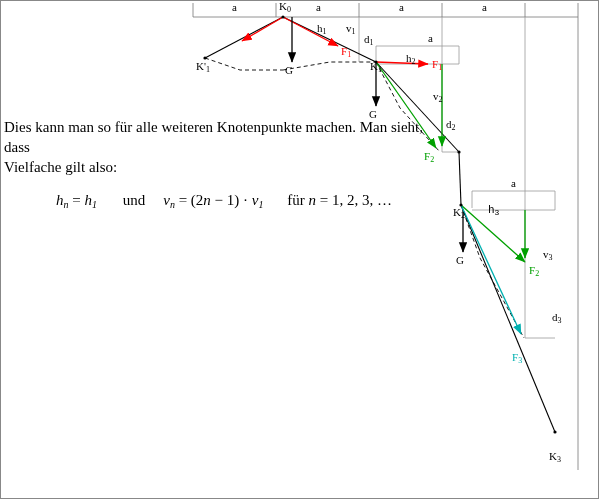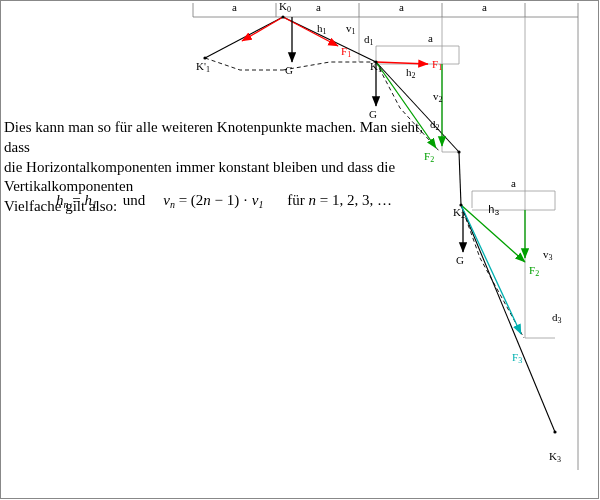--- a/index.html
+++ b/index.html
@@ -135,21 +135,20 @@
       <circle cx="376" cy="62" r="1.6"></circle>
       <circle cx="459" cy="152" r="1.6"></circle>
       <circle cx="461" cy="205" r="1.6"></circle>
       <circle cx="555" cy="432" r="1.6"></circle>
       <circle cx="205" cy="58" r="1.6"></circle>
     </g>
   </svg>
 
   <div id="para">
     <div>Dies kann man so für alle weiteren Knotenpunkte machen. Man sieht, dass</div>
-    <div>die Horizontalkomponenten immer konstant bleiben und dass die Vertikalkomponenten</div>
     <div>Vielfache gilt also:</div>
   </div>
 
   <div id="formula">
     <span class="it">h</span><span class="sb">n</span><span> = </span><span class="it">h</span><span class="sb">1</span>
     <span style="display:inline-block;width:22px"></span><span class="txt">und</span><span style="display:inline-block;width:18px"></span><span class="it">v</span><span class="sb">n</span><span> = (2</span><span class="it">n</span><span> − 1) · </span><span class="it">v</span><span class="sb">1</span>
     <span style="display:inline-block;width:20px"></span><span class="txt">für </span><span class="it">n</span><span> = 1, 2, 3, …</span>
   </div>
 
   <div class="lbl" style="left:279px;top:0px;"><span>K</span><span class="sub">0</span></div>
@@ -163,29 +162,29 @@
   <div class="lbl green" style="left:424px;top:150px;"><span>F</span><span class="sub">2</span></div>
   <div class="lbl green" style="left:529px;top:264px;"><span>F</span><span class="sub">2</span></div>
   <div class="lbl cyan" style="left:512px;top:340px;"><span>F</span><span class="sub">3</span></div>
 
   <div class="lbl" style="left:285px;top:64px;">G</div>
   <div class="lbl" style="left:369px;top:108px;">G</div>
   <div class="lbl" style="left:456px;top:254px;">G</div>
 
   <div class="lbl" style="left:317px;top:22px;"><span>h</span><span class="sub">1</span></div>
   <div class="lbl" style="left:346px;top:22px;"><span>v</span><span class="sub">1</span></div>
-  <div class="lbl" style="left:406px;top:66px;"><span>h</span><span class="sub">2</span></div>
+  <div class="lbl" style="left:406px;top:52px;"><span>h</span><span class="sub">2</span></div>
   <div class="lbl" style="left:433px;top:90px;"><span>v</span><span class="sub">2</span></div>
   <div class="lbl" style="left:488px;top:204px;font-family:Liberation Mono, monospace;"><span>h</span><span class="sub">3</span></div>
   <div class="lbl" style="left:507px;top:248px;margin-left:36px;"><span>v</span><span class="sub">3</span></div>
 
   <div class="lbl" style="left:232px;top:1px;">a</div>
   <div class="lbl" style="left:316px;top:1px;">a</div>
   <div class="lbl" style="left:399px;top:1px;">a</div>
   <div class="lbl" style="left:482px;top:1px;">a</div>
   <div class="lbl" style="left:428px;top:32px;">a</div>
   <div class="lbl" style="left:511px;top:177px;">a</div>
 
   <div class="lbl" style="left:364px;top:33px;"><span>d</span><span class="sub">1</span></div>
-  <div class="lbl" style="left:430px;top:118px;text-align:right;"><span>d</span><span class="sub">2</span></div>
+  <div class="lbl" style="left:446px;top:118px;text-align:right;"><span>d</span><span class="sub">2</span></div>
   <div class="lbl" style="left:552px;top:311px;"><span>d</span><span class="sub">3</span></div>
 
 </div>
 
 </body></html>

